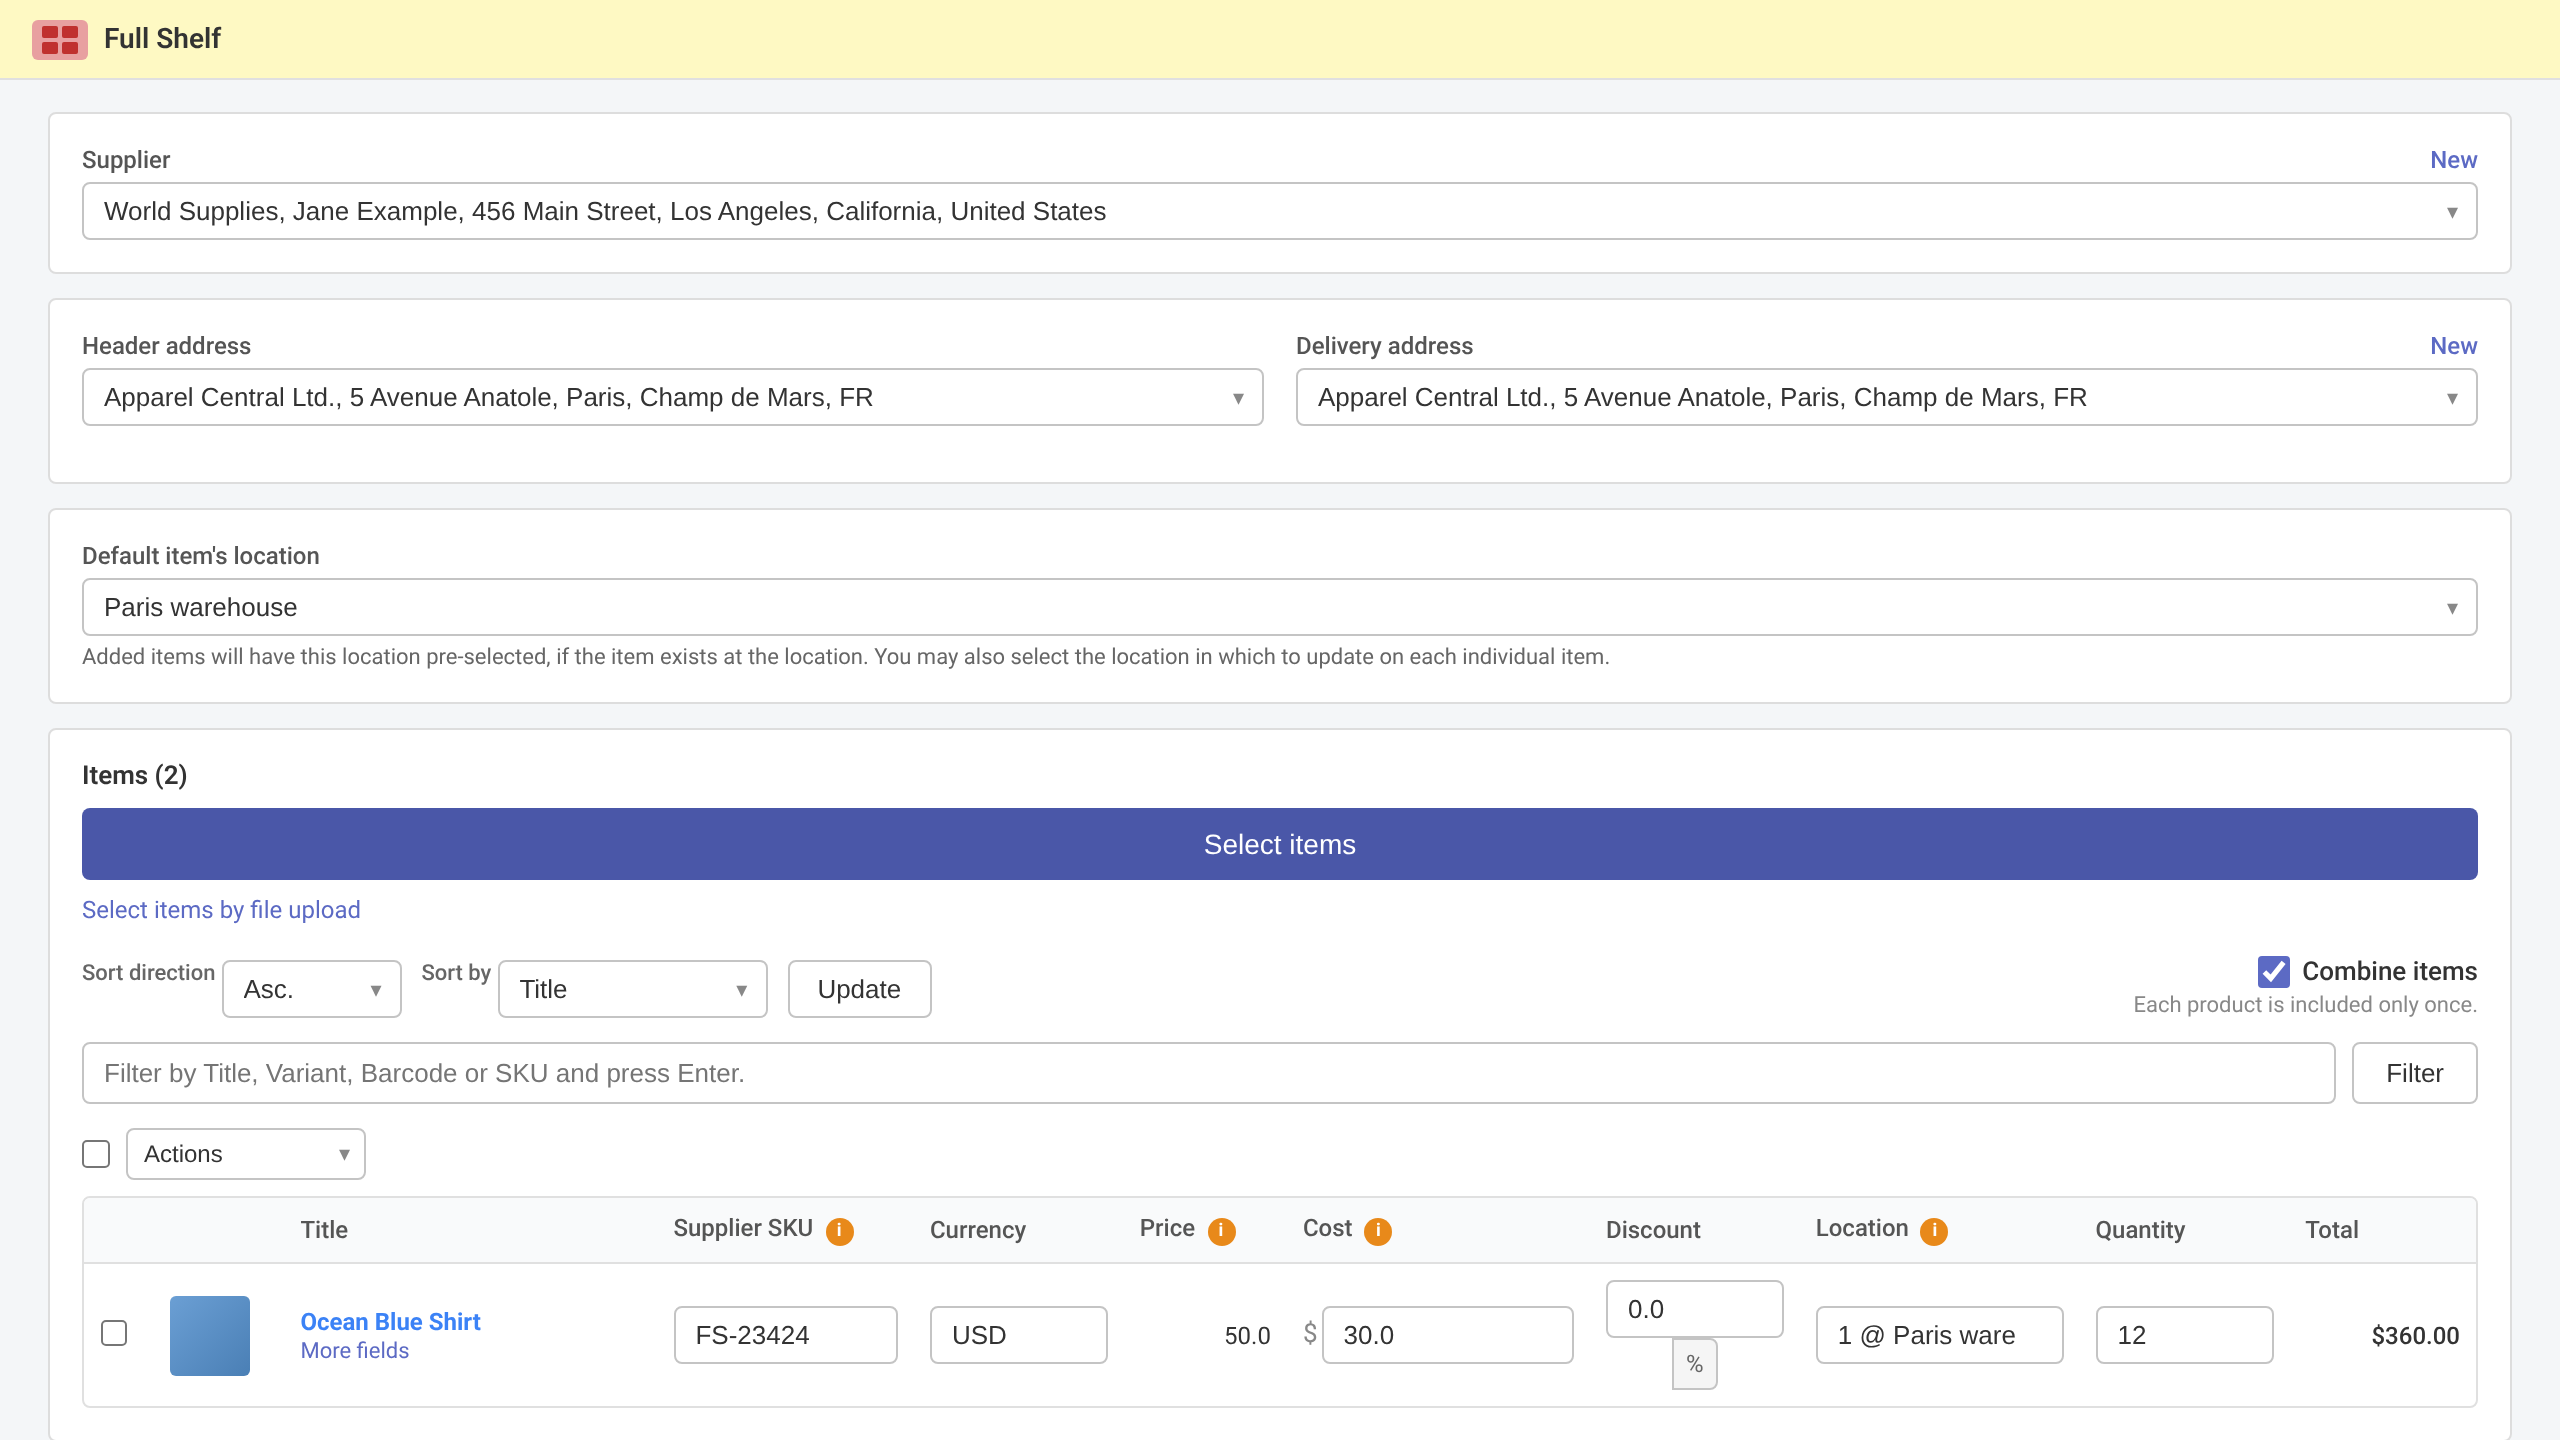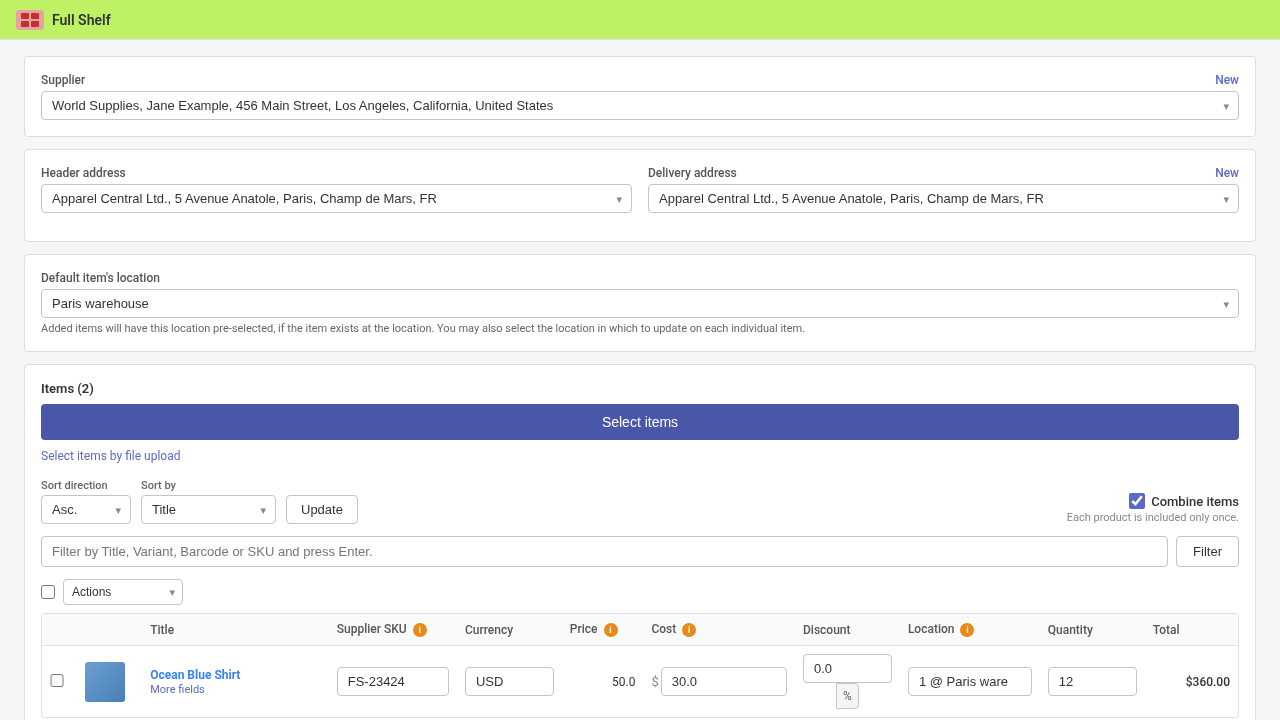--- a/index.html
+++ b/index.html
@@ -6,21 +6,21 @@
     body {
       font-family: -apple-system, BlinkMacSystemFont, 'Segoe UI', Roboto, sans-serif;
       font-size: 13px;
       background: #f4f6f8;
       color: #333;
     }
     .app-header {
       display: flex;
       align-items: center;
       padding: 8px 16px;
-      background: #bef264;
+      background: #fef9c3;
       border-bottom: 1px solid #e0e0e0;
       height: 40px;
     }
     .app-logo {
       display: flex;
       align-items: center;
       gap: 8px;
       font-weight: 600;
       font-size: 14px;
       color: #333;
@@ -142,21 +142,21 @@
       margin-bottom: 16px;
     }
     .sort-row {
       display: flex;
       align-items: flex-end;
       gap: 10px;
       margin-bottom: 12px;
     }
     .sort-group {
       display: flex;
-      flex-direction: column;
+      flex-direction: row;
       gap: 3px;
     }
     .sort-label {
       font-size: 11px;
       color: #666;
       font-weight: 500;
     }
     .sort-select {
       width: auto;
       min-width: 80px;

